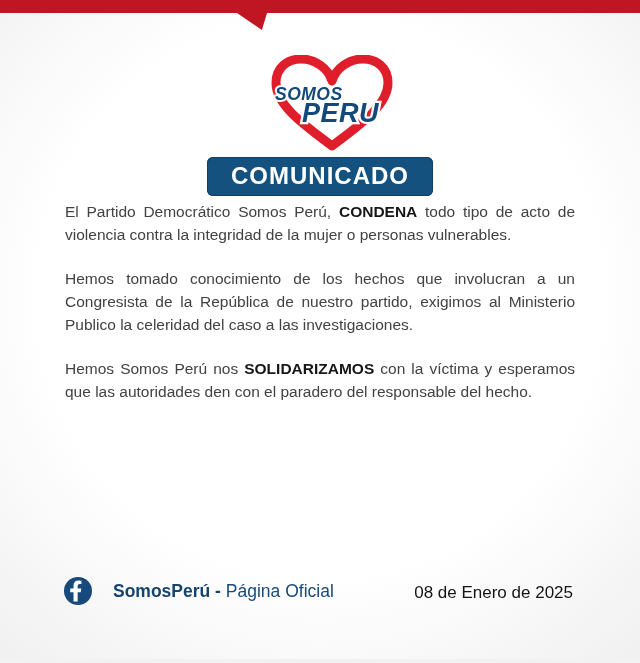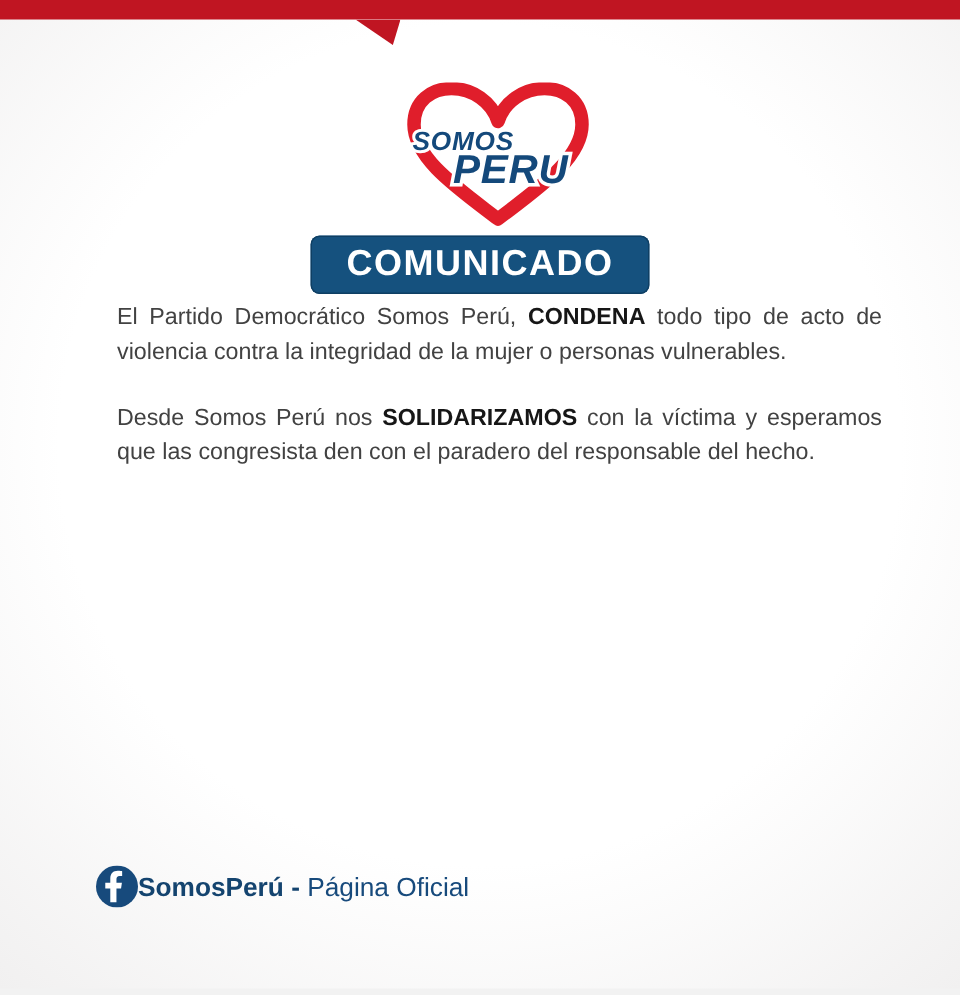--- a/index.html
+++ b/index.html
@@ -42,28 +42,27 @@
     box-shadow:0 0 0 1px #0f3f63 inset;
     white-space:nowrap;
   }
   
   .content{
     position:absolute;left:65px;top:200px;width:510px;
     color:#424242;
     font-size:15.5px;
     line-height:23px;
     text-align:justify;
-    margin-left:13px;
   }
   .content p{margin:0 0 21px 0;}
   .content b{color:#161616;}
   
   .footer-left{
     position:absolute;left:64px;top:577px;
-    display:flex;align-items:center;gap:0;
+    display:flex;align-items:center;gap:21px;
   }
   .fb-circle{
     width:28px;height:28px;display:block;
   }
   .page-name{
     font-size:17.5px;
     color:#174a7c;
     white-space:nowrap;
   }
   .page-name .bold{font-weight:bold;color:#14446f;}
@@ -85,25 +84,27 @@
   <svg class="logo" viewBox="0 0 124 98" xmlns="http://www.w3.org/2000/svg">
     <path d="M62,91 C36,71 6,51 6,28 C6,12 18,4 31,4 C45,4 58,13 62,26 C66,13 79,4 93,4 C106,4 118,12 118,28 C118,51 88,71 62,91 Z" fill="none" stroke="#e01e2b" stroke-width="9" stroke-linejoin="round" stroke-linecap="round"></path>
     <text x="5" y="45" font-size="17.5" font-weight="bold" font-style="italic" fill="#14497b" stroke="#ffffff" stroke-width="4" paint-order="stroke" letter-spacing="0.5" font-family="Liberation Sans, sans-serif">SOMOS</text>
     <text x="32" y="67" font-size="27" font-weight="bold" font-style="italic" fill="#14497b" stroke="#ffffff" stroke-width="4.5" paint-order="stroke" letter-spacing="0.5" font-family="Liberation Sans, sans-serif">PERU</text>
   </svg>
 
   <div class="banner">COMUNICADO</div>
 
   <div class="content">
     <p><span>El Partido Democrático Somos Perú, </span><b>CONDENA</b><span> todo tipo de acto de violencia contra la integridad de la mujer o personas vulnerables.</span></p>
-    <p><span>Desde Somos Perú nos </span><b>SOLIDARIZAMOS</b><span> con la víctima y esperamos que las congresista den con el paradero del responsable del hecho.</span></p>
+    <p><span>Hemos tomado conocimiento de los hechos que involucran a un Congresista de la República de nuestro partido, exigimos al Ministerio Publico la celeridad del caso a las investigaciones.</span><b></b><span></span></p>
+    <p><span>Hemos Somos Perú nos </span><b>SOLIDARIZAMOS</b><span> con la víctima y esperamos que las autoridades den con el paradero del responsable del hecho.</span></p>
   </div>
 
   <div class="footer-left">
     <svg class="fb-circle" viewBox="0 0 512 512" xmlns="http://www.w3.org/2000/svg">
       <circle cx="256" cy="256" r="256" fill="#174a7c"></circle>
       <path fill="#ffffff" transform="translate(96,64) scale(0.75)" d="M279.14 288l14.22-92.66h-88.91v-60.13c0-25.35 12.42-50.06 52.24-50.06h40.42V6.26S260.43 0 225.36 0c-73.22 0-121.08 44.38-121.08 124.72v70.62H22.89V288h81.39v224h100.17V288z"></path>
     </svg>
     <span class="page-name"><span class="bold">SomosPerú -</span><span> Página Oficial</span></span>
   </div>
 
+  <div class="date">08 de Enero de 2025</div>
 
 </div>
 
 </body></html>

